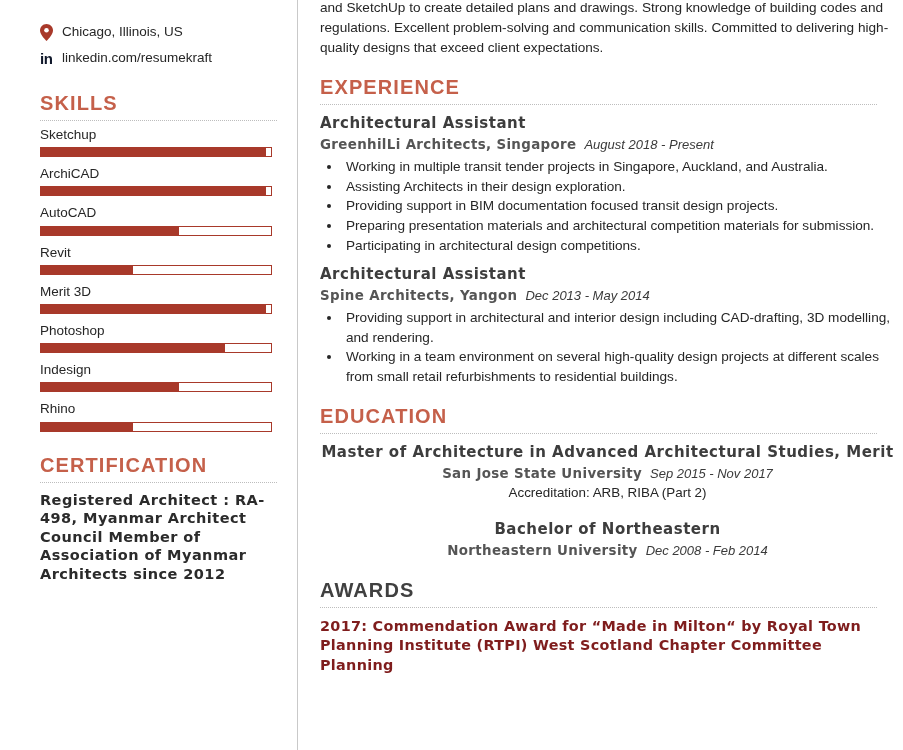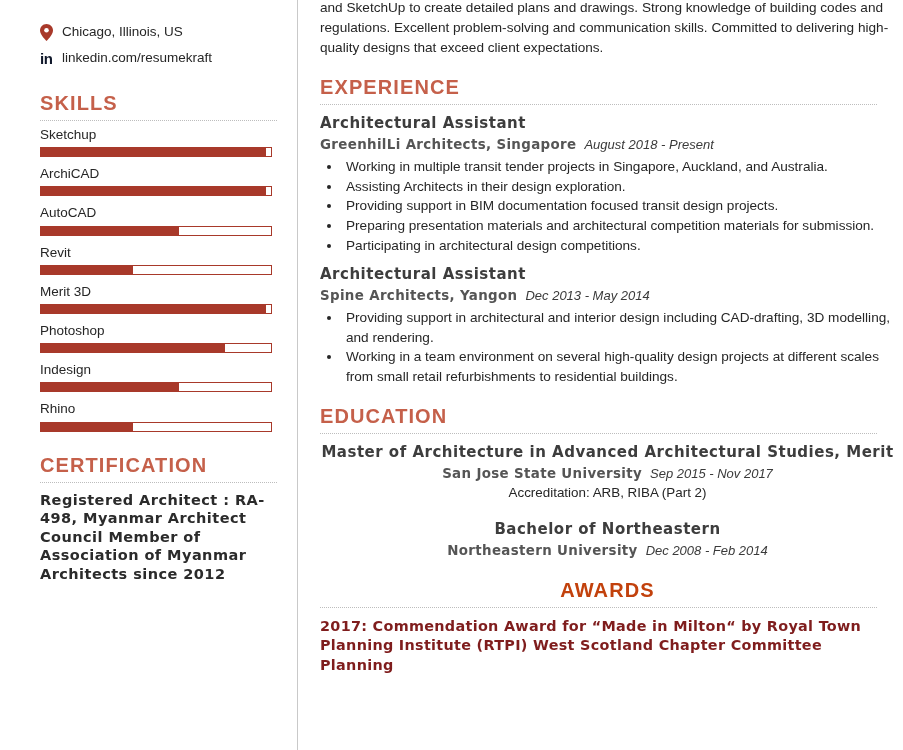--- a/index.html
+++ b/index.html
@@ -320,20 +320,20 @@
             <div class="entry-note">Accreditation: ARB, RIBA (Part 2)</div>
           </div>
           <div class="edu-block second">
             <div class="entry-title">Bachelor of Northeastern</div>
             <div class="entry-sub"><span class="entry-org">Northeastern University</span><span class="entry-date">Dec 2008 - Feb 2014</span></div>
           </div>
         </div>
     </div>
 
     <div class="right-section">
-      <h2 class="section-title" style="color: #c2410c; text-align: center;">AWARDS</h2>
+      <h2 class="section-title" style="color: #404040;">AWARDS</h2>
       <hr class="dotted-rule">
       <div class="award-text">2017: Commendation Award for “Made in Milton“ by Royal Town Planning Institute (RTPI) West Scotland Chapter Committee Planning</div>
     </div>
 
   </div>
 
 </div>
 
 </body></html>

